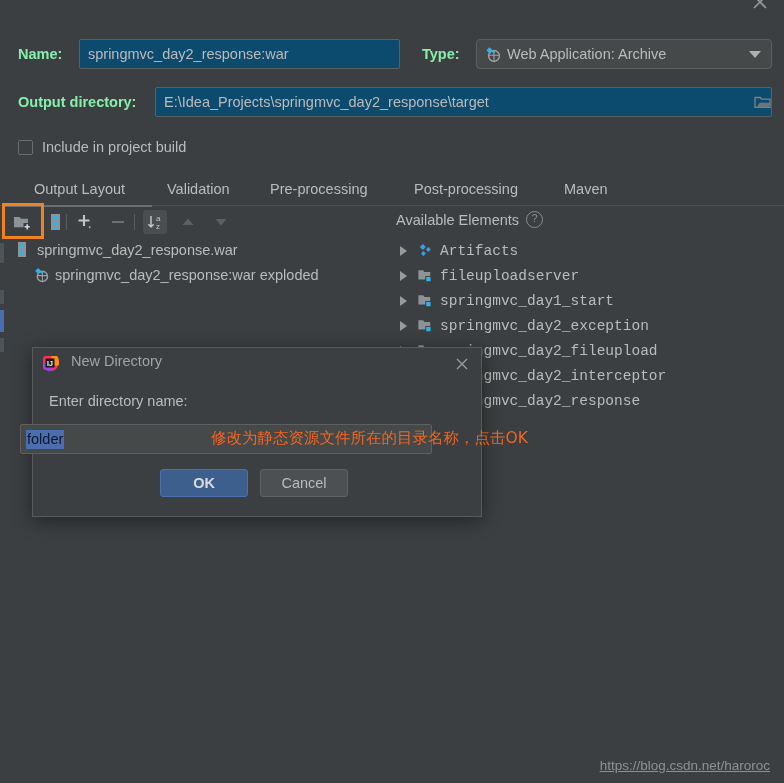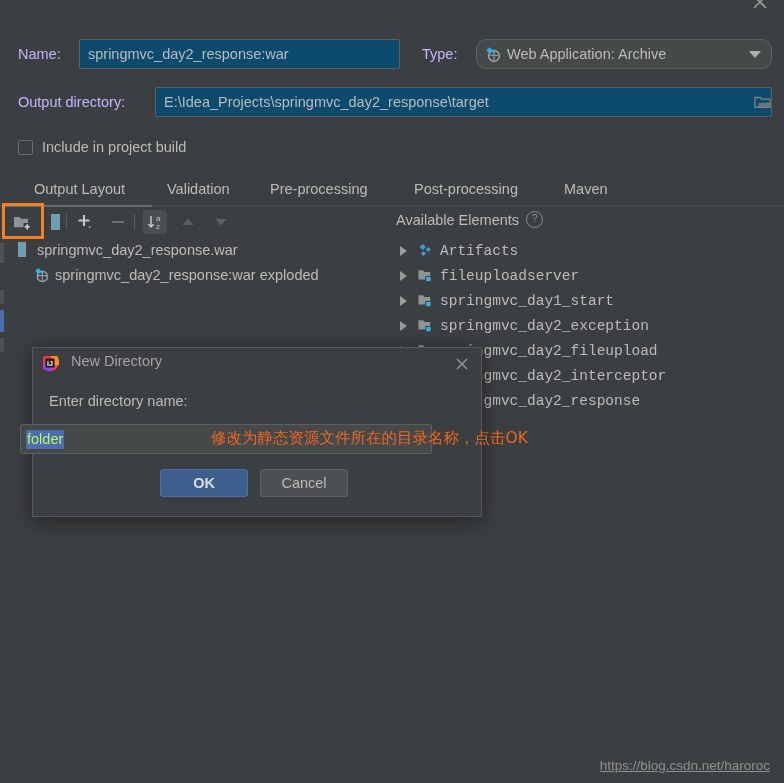--- a/index.html
+++ b/index.html
@@ -49,24 +49,25 @@
   }
   .win-close svg { display:block; }
 
   
   .name-row {
     position: absolute;
     left: 0; top: 38px;
     width: 784px; height: 32px;
   }
   .label {
-    color: #c4b5fd;
+    color: #86efac;
     font-size: 14.5px;
     line-height: 32px;
     white-space: nowrap;
+    font-weight: bold;
   }
   .lbl-name {
     position: absolute;
     left: 18px; top: 0;
   }
   .field {
     box-sizing: border-box;
     background: #0c4a6e;
     border: 1px solid #5e6060;
     border-radius: 2px;
@@ -88,21 +89,21 @@
     left: 422px; top: 0;
   }
   .combo {
     position: absolute;
     left: 476px; top: 1px;
     width: 296px;
     height: 30px;
     box-sizing: border-box;
     background: #45494a;
     border: 1px solid #5e6060;
-    border-radius: 10px;
+    border-radius: 4px;
     display: flex;
     align-items: center;
     padding: 0 6px;
   }
   .combo-icon { width: 18px; height: 18px; margin-right: 6px; flex: 0 0 auto; }
   .combo-text {
     flex: 1 1 auto;
     color: #bbbbbb;
     font-size: 14.5px;
     white-space: nowrap;
@@ -316,21 +317,21 @@
     box-sizing: border-box;
     background: #45494a;
     border: 1px solid #5e6060;
     border-radius: 2px;
     z-index: 41;
   }
   .dlg-input-text {
     position: absolute;
     left: 5px; top: 5px;
     background: #4b6eaf;
-    color: #bef264;
+    color: #0f172a;
     font-size: 14.5px;
     line-height: 19px;
     padding: 0 1px;
   }
   .btn {
     position: absolute;
     height: 28px;
     box-sizing: border-box;
     border-radius: 3px;
     font-size: 14.5px;

